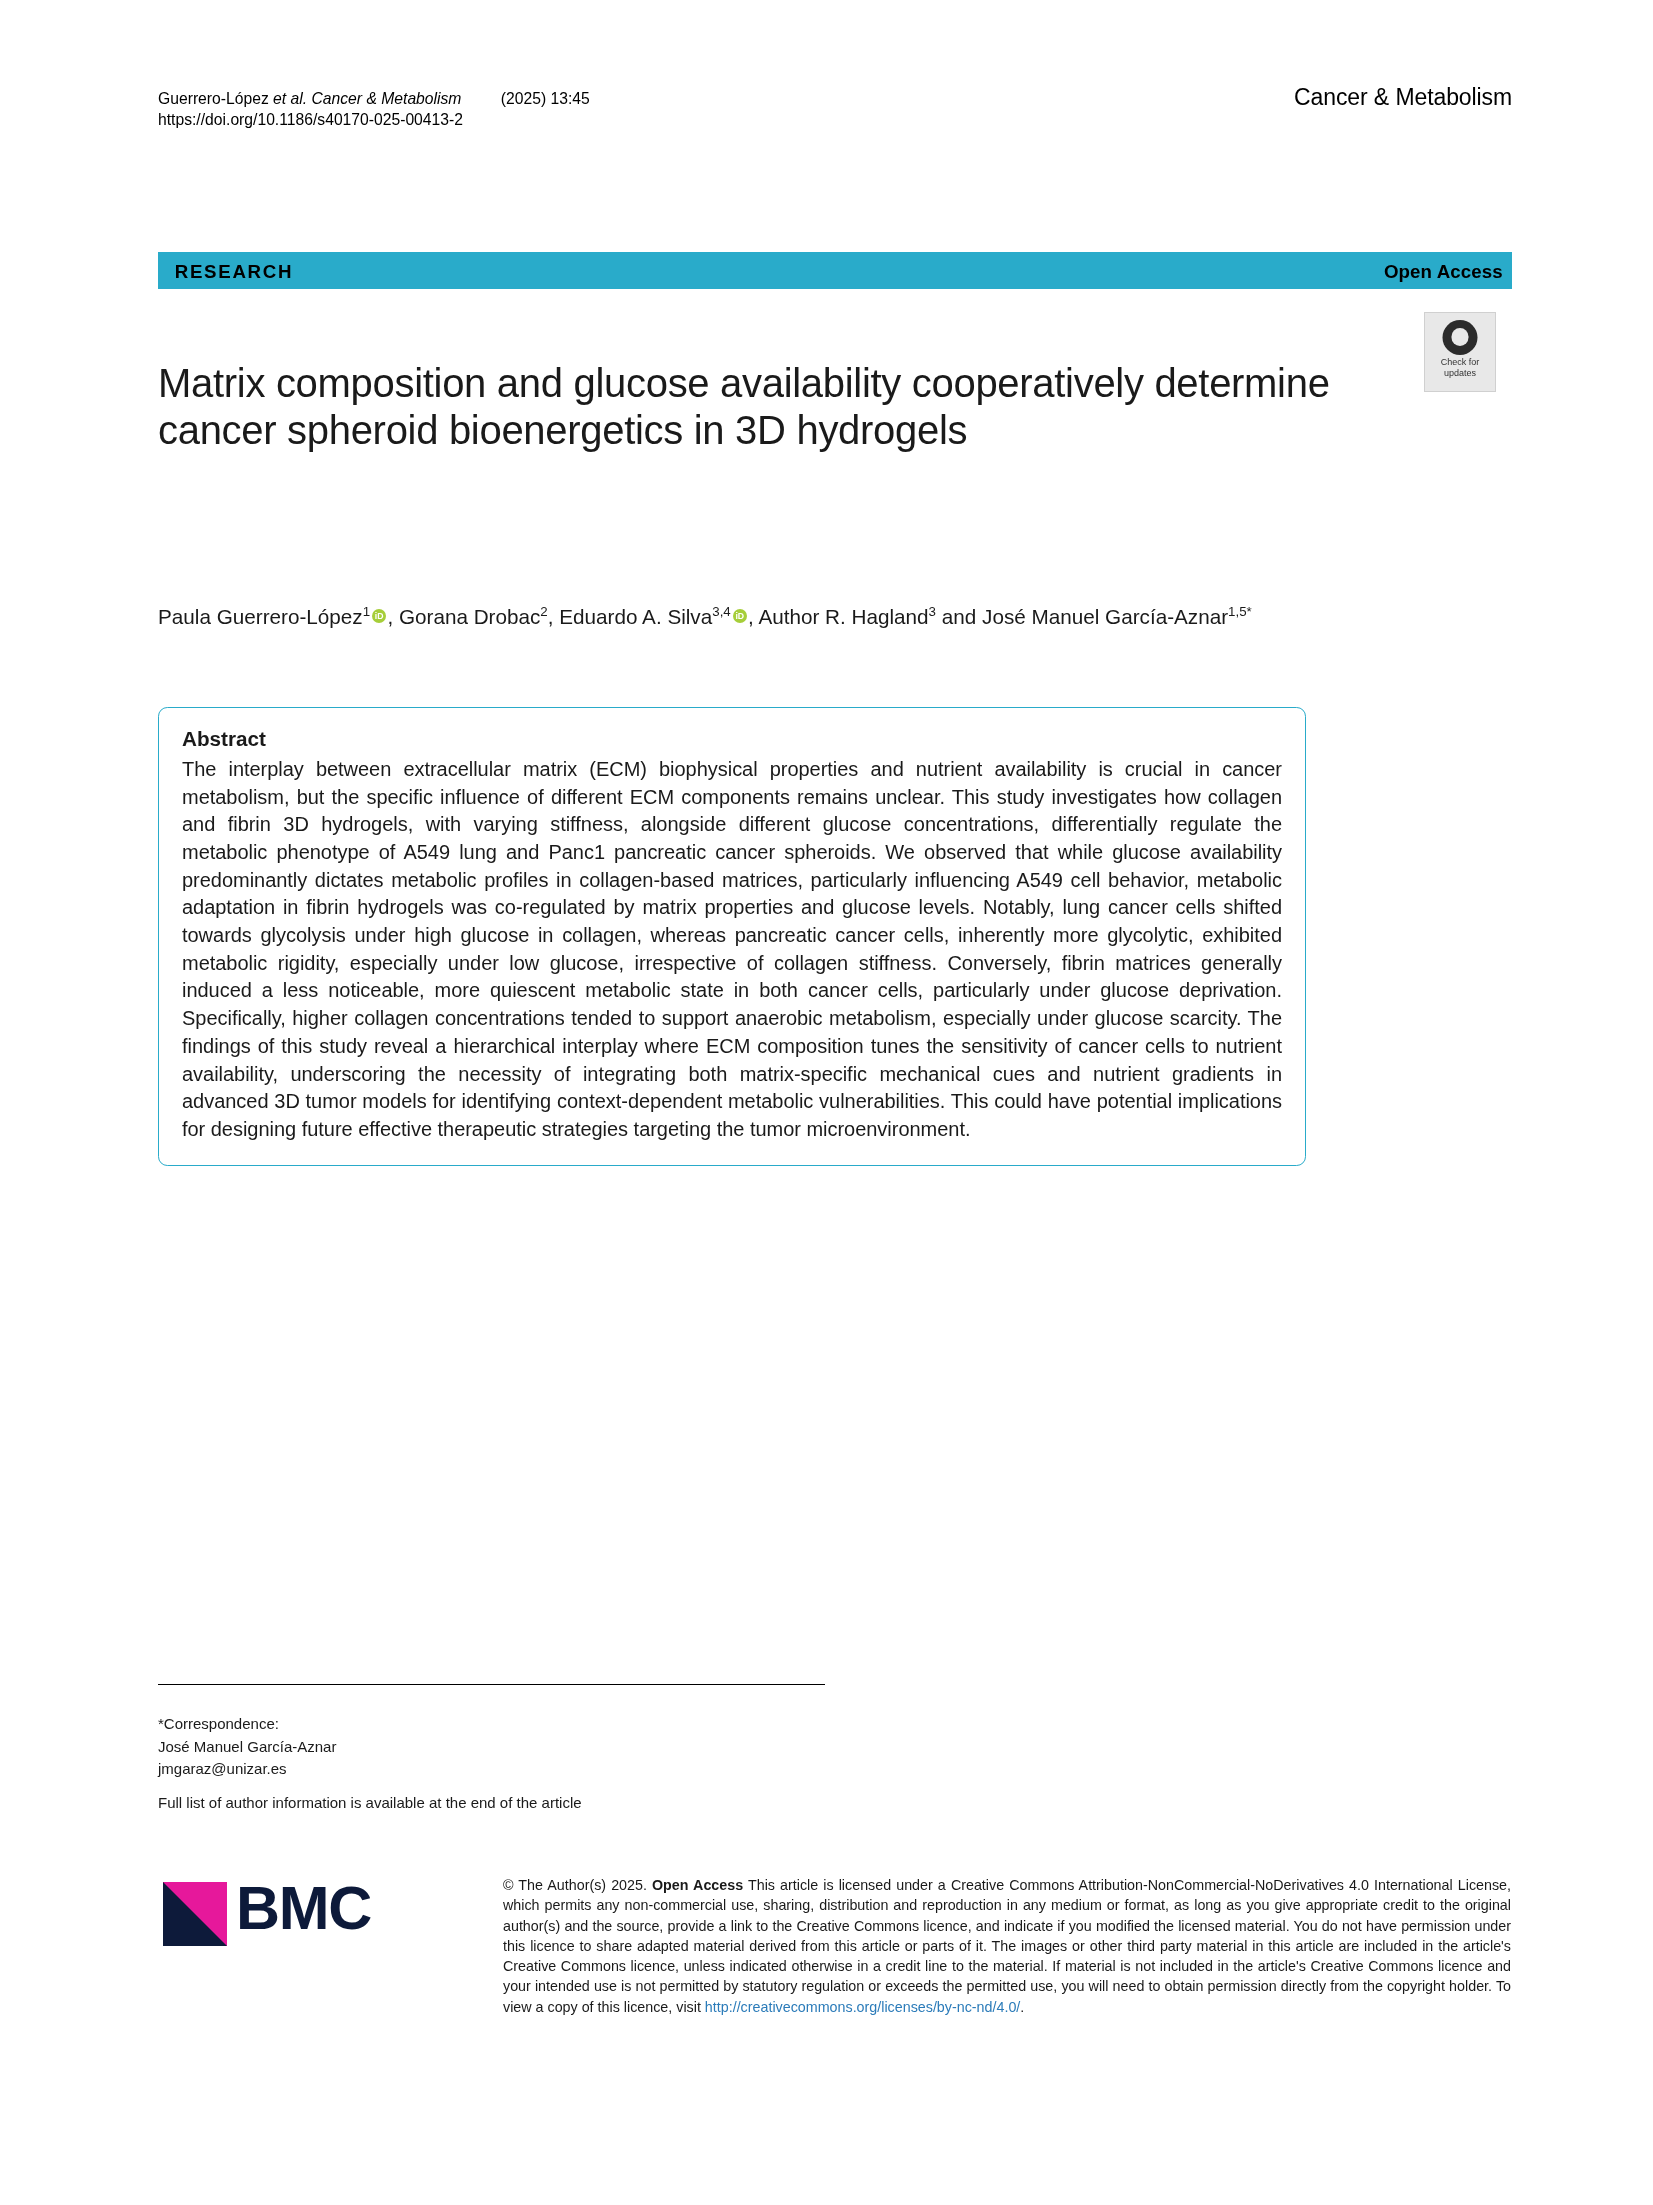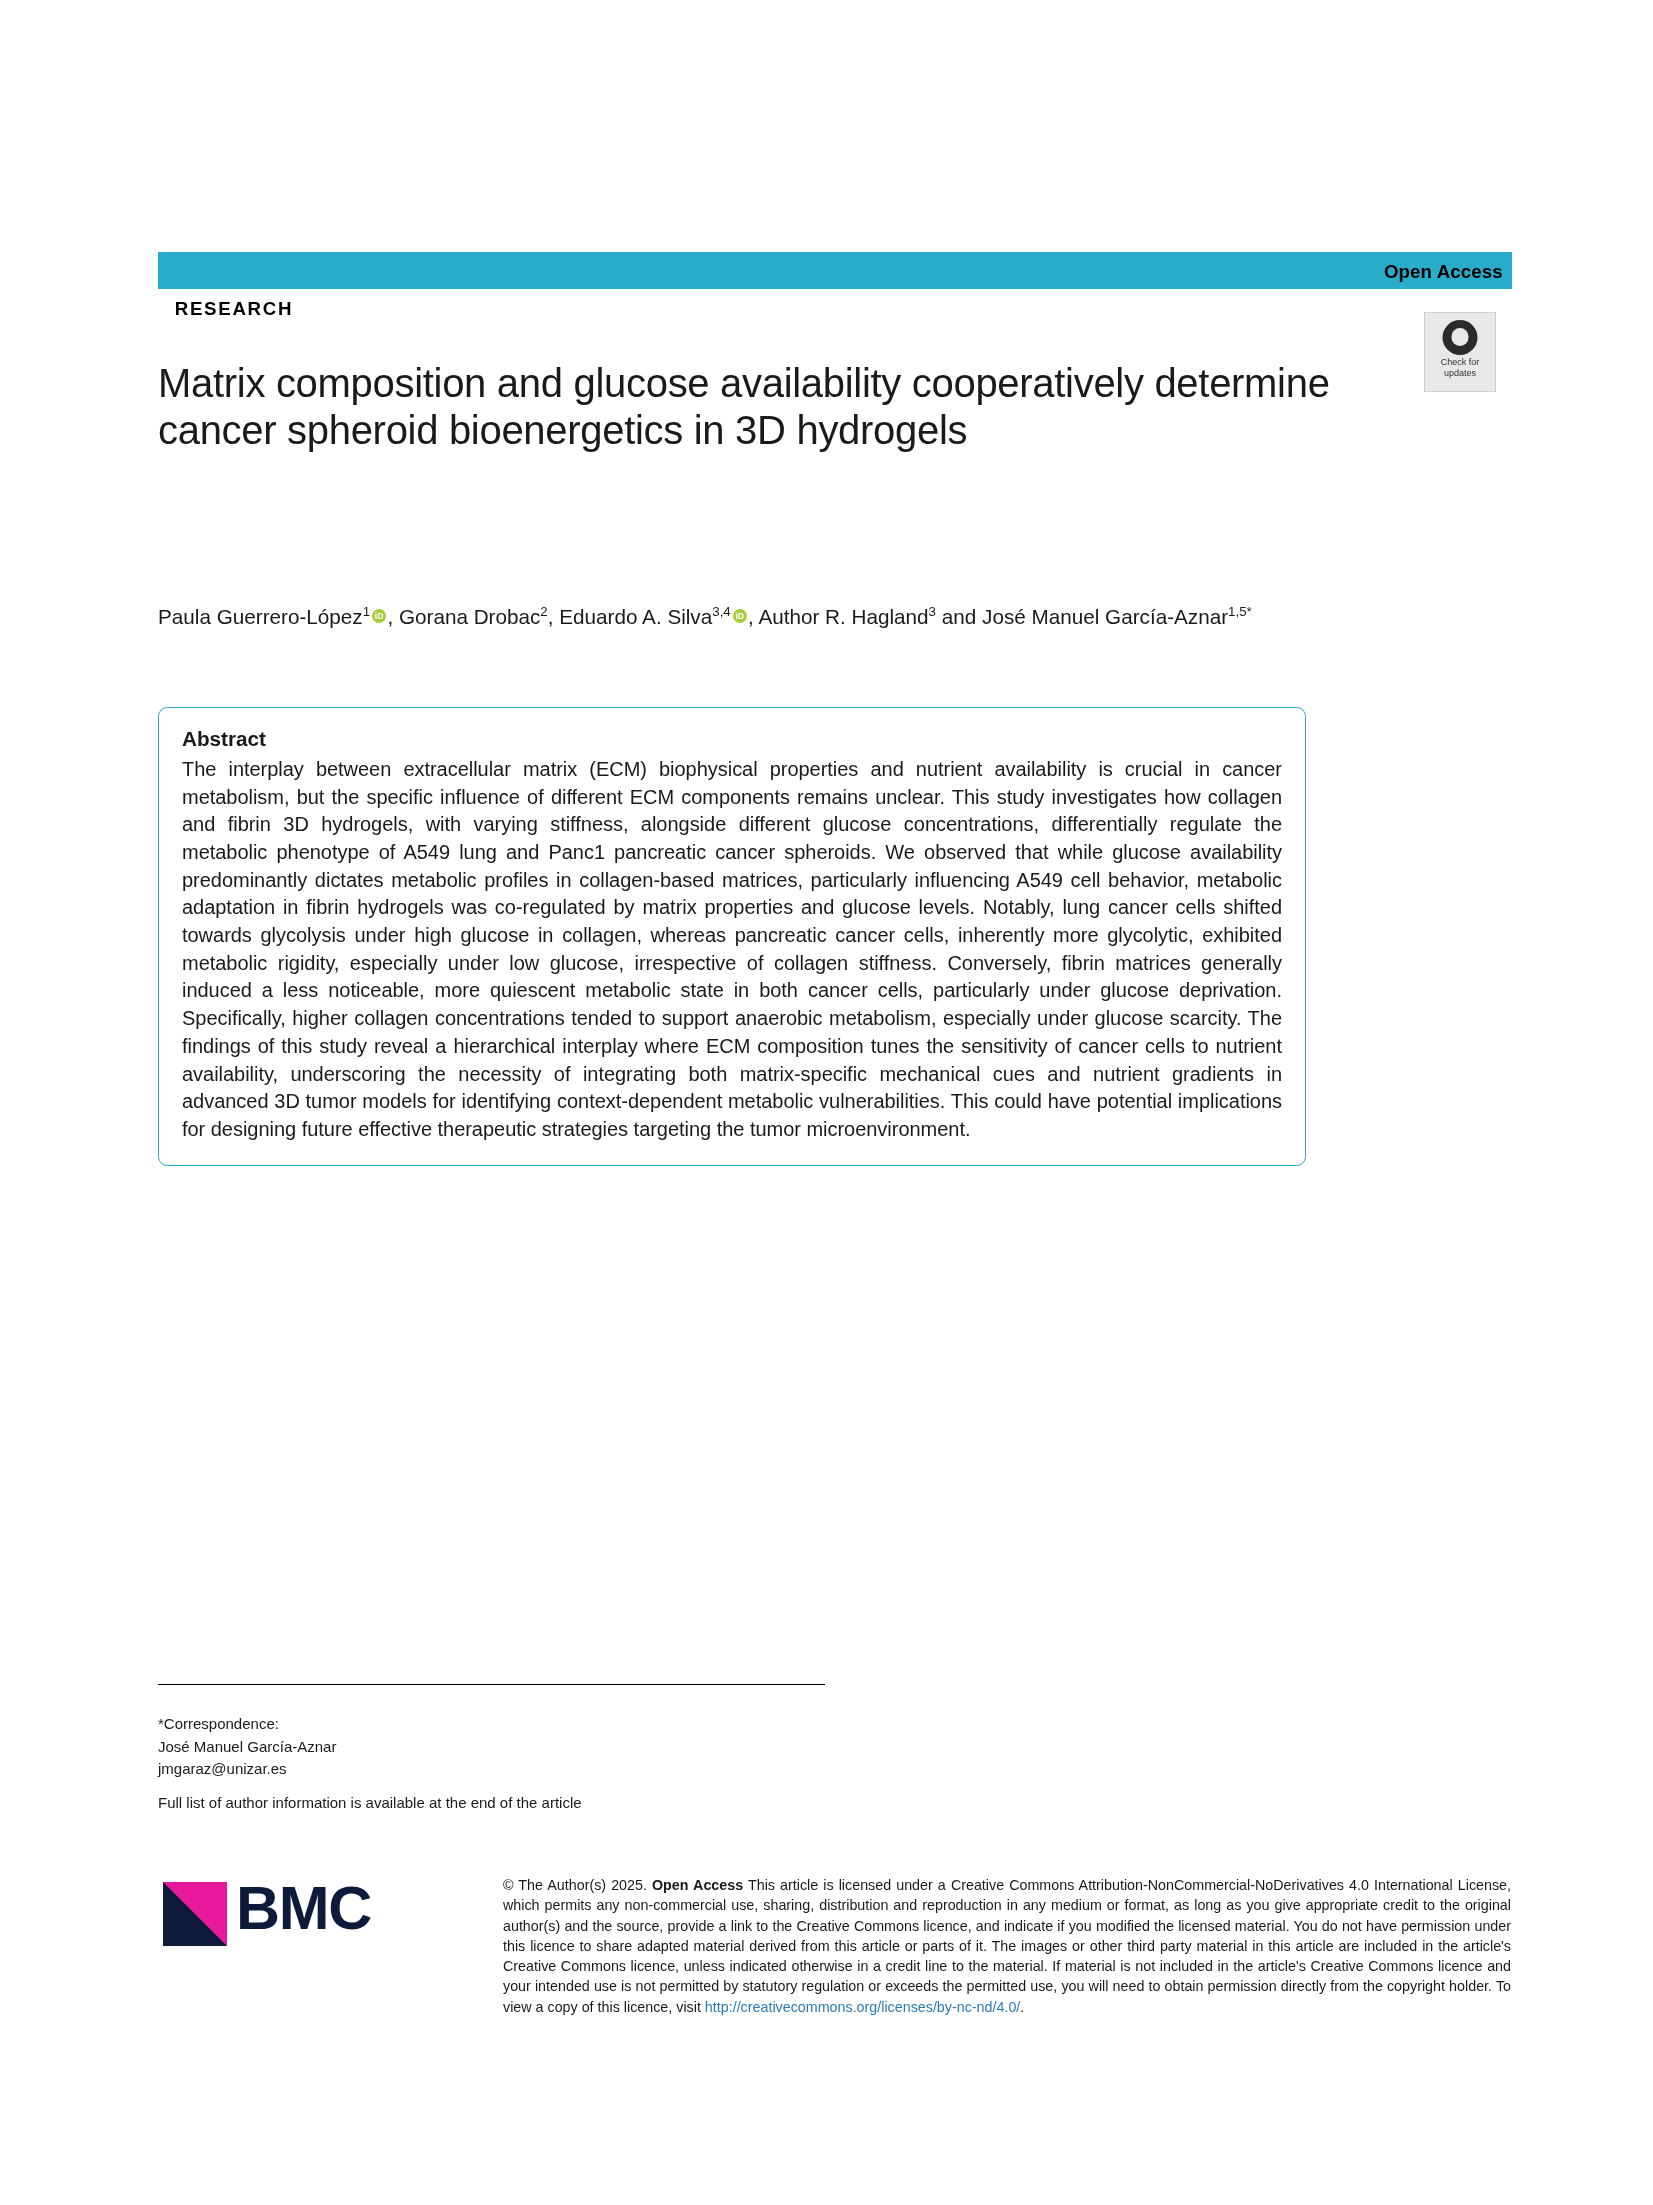--- a/index.html
+++ b/index.html
@@ -67,21 +67,20 @@
     background: #29abca;
   }
   .research-bar .label {
     position: absolute;
     left: 16.7px;
     top: 8.7px;
     font-size: 18.7px;
     font-weight: bold;
     letter-spacing: 1.7px;
     color: #000;
-    margin-top: 37px;
   }
   .research-bar .openaccess {
     position: absolute;
     right: 9.3px;
     top: 8.7px;
     font-size: 18.7px;
     font-weight: bold;
     color: #000;
     letter-spacing: 0.1px;
   }
@@ -281,20 +280,29 @@
   .license a, .license .link {
     color: #2b7bb9;
     text-decoration: none;
   }
 </style>
 </head>
 <body>
 
 <div class="page">
 
+  <div class="runhead">
+    <div class="runhead-left">
+      <span>Guerrero-López</span>
+      <span class="ital">et al. Cancer &amp; Metabolism</span>
+      <span class="cite-gap"></span><span>(2025) 13:45</span>
+    </div>
+    <div class="runhead-doi">https://doi.org/10.1186/s40170-025-00413-2</div>
+    <div class="runhead-journal">Cancer &amp; Metabolism</div>
+  </div>
 
   <div class="research-bar">
     <div class="label">RESEARCH</div>
     <div class="openaccess">Open Access</div>
   </div>
 
   <div class="crossmark">
     <div class="ring"></div>
     <div class="cm-text">
       <div>Check for</div>

